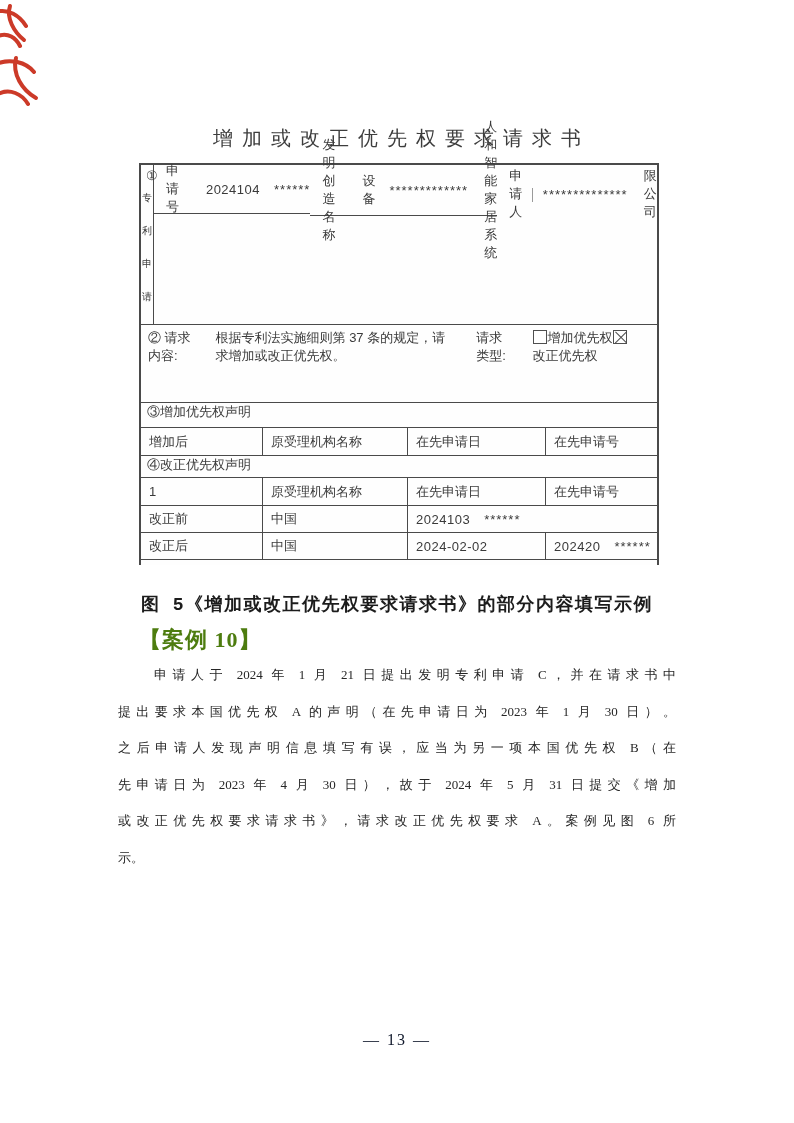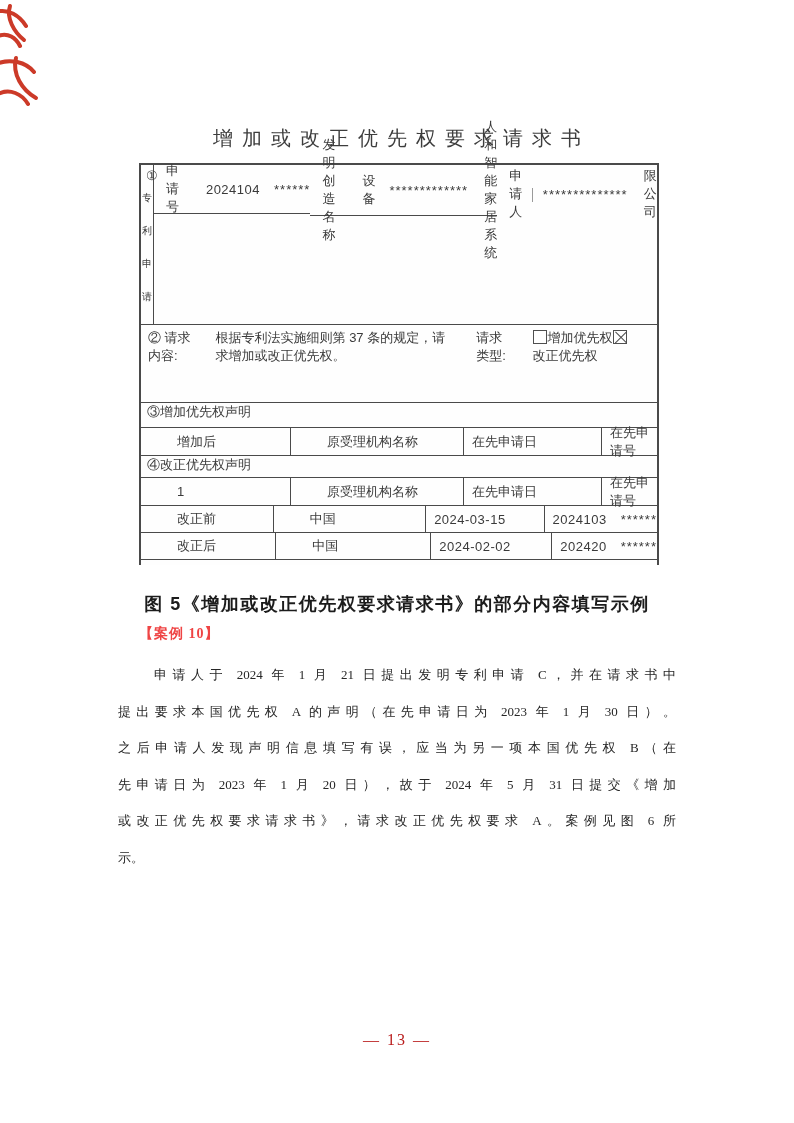--- a/index.html
+++ b/index.html
@@ -63,47 +63,47 @@
     background:#4f4f4f;
   }
   .checkbox.checked::before { transform:rotate(45deg); }
   .checkbox.checked::after  { transform:rotate(-45deg); }
 
   
   .decl { height:25px; padding-left:6px; display:flex; }
   .decl-4 { height:22px; }
 
   
-  .c1 { width:122px;margin-left:28px; } .c2 { width:145px;margin-left:28px; } .c3 { width:138px; } .c4 { flex:1; }
+  .c1 { width:122px; } .c2 { width:145px; } .c3 { width:138px; } .c4 { flex:1; }
   .cols .cell { display:flex; align-items:center; padding-left:8px; }
   .hdr { height:28px; }
   .datarow { height:27px; }
   .cut { height:5px; border-bottom:none !important; }
   .num-sp { letter-spacing:0.5px; }
 
   
   .fig-caption {
     position:absolute; top:592px; left:0; right:0; text-align:center;
-    font-family:Liberation Sans, sans-serif; font-weight:700;
+    font-family:Liberation Mono, monospace; font-weight:700;
     font-size:18px; letter-spacing:1.5px; color:#1c1c1c;
   }
   .case-heading {
     position:absolute; left:139px; top:625px;
-    font-size:14px; font-weight:700; color:#ef4444; letter-spacing:1px;
+    font-size:22px; font-weight:700; color:#4d7c0f; letter-spacing:1px;
   }
 
   
   .body-text { position:absolute; left:118px; top:657px; width:558px; font-size:13px; color:#262626; }
   .body-line { line-height:36.5px; text-align:justify; text-align-last:justify; }
   .body-line.indent { padding-left:36px; }
   .body-line.last { text-align-last:left; }
 
   .page-number {
     position:absolute; top:1031px; left:0; right:0; text-align:center;
-    font-size:16px; color:#b91c1c; letter-spacing:2px;
+    font-size:16px; color:#0f172a; letter-spacing:2px;
   }
 </style>
 </head>
 <body>
 
 <div class="page">
 
   <svg class="red-marks" viewBox="0 0 70 110">
     <g fill="none" stroke="#cc3a28" stroke-width="4" stroke-linecap="round">
       <path d="M-4 10 C 8 6, 20 14, 26 24"></path>
@@ -169,21 +169,20 @@
     </div>
     <div class="row cols hdr">
       <div class="cell vline c1">1</div>
       <div class="cell vline c2">原受理机构名称</div>
       <div class="cell vline c3">在先申请日</div>
       <div class="cell c4">在先申请号</div>
     </div>
     <div class="row cols datarow">
       <div class="cell vline c1">改正前</div>
       <div class="cell vline c2">中国</div>
-      <div class="cell vline c3 num-sp">2024-03-15</div>
       <div class="cell c4">
         <span class="num-sp">2024103</span>
         <span class="stars">******</span>
       </div>
     </div>
     <div class="row cols datarow">
       <div class="cell vline c1">改正后</div>
       <div class="cell vline c2">中国</div>
       <div class="cell vline c3 num-sp">2024-02-02</div>
       <div class="cell c4">
@@ -195,20 +194,20 @@
   </div>
 
   <div class="fig-caption">图 5《增加或改正优先权要求请求书》的部分内容填写示例</div>
 
   <div class="case-heading">【案例 10】</div>
 
   <div class="body-text">
     <div class="body-line indent">申请人于 2024 年 1 月 21 日提出发明专利申请 C，并在请求书中</div>
     <div class="body-line">提出要求本国优先权 A 的声明（在先申请日为 2023 年 1 月 30 日）。</div>
     <div class="body-line">之后申请人发现声明信息填写有误，应当为另一项本国优先权 B（在</div>
-    <div class="body-line">先申请日为 2023 年 1 月 20 日），故于 2024 年 5 月 31 日提交《增加</div>
+    <div class="body-line">先申请日为 2023 年 4 月 30 日），故于 2024 年 5 月 31 日提交《增加</div>
     <div class="body-line">或改正优先权要求请求书》，请求改正优先权要求 A。案例见图 6 所</div>
     <div class="body-line last">示。</div>
   </div>
 
   <div class="page-number">— 13 —</div>
 
 </div>
 
 </body></html>

